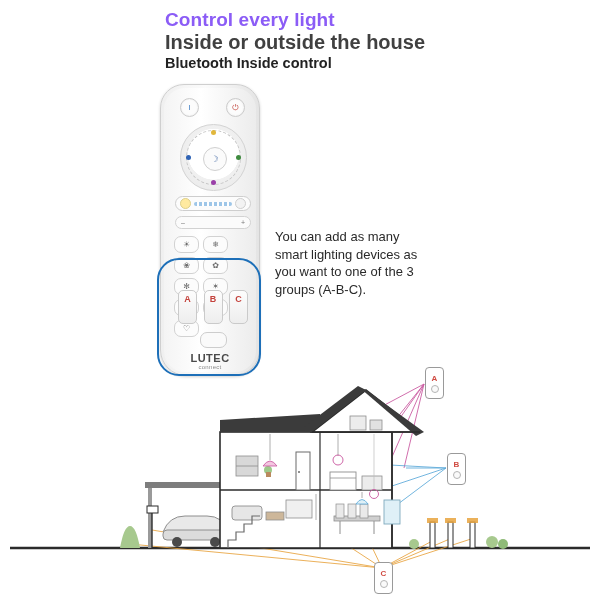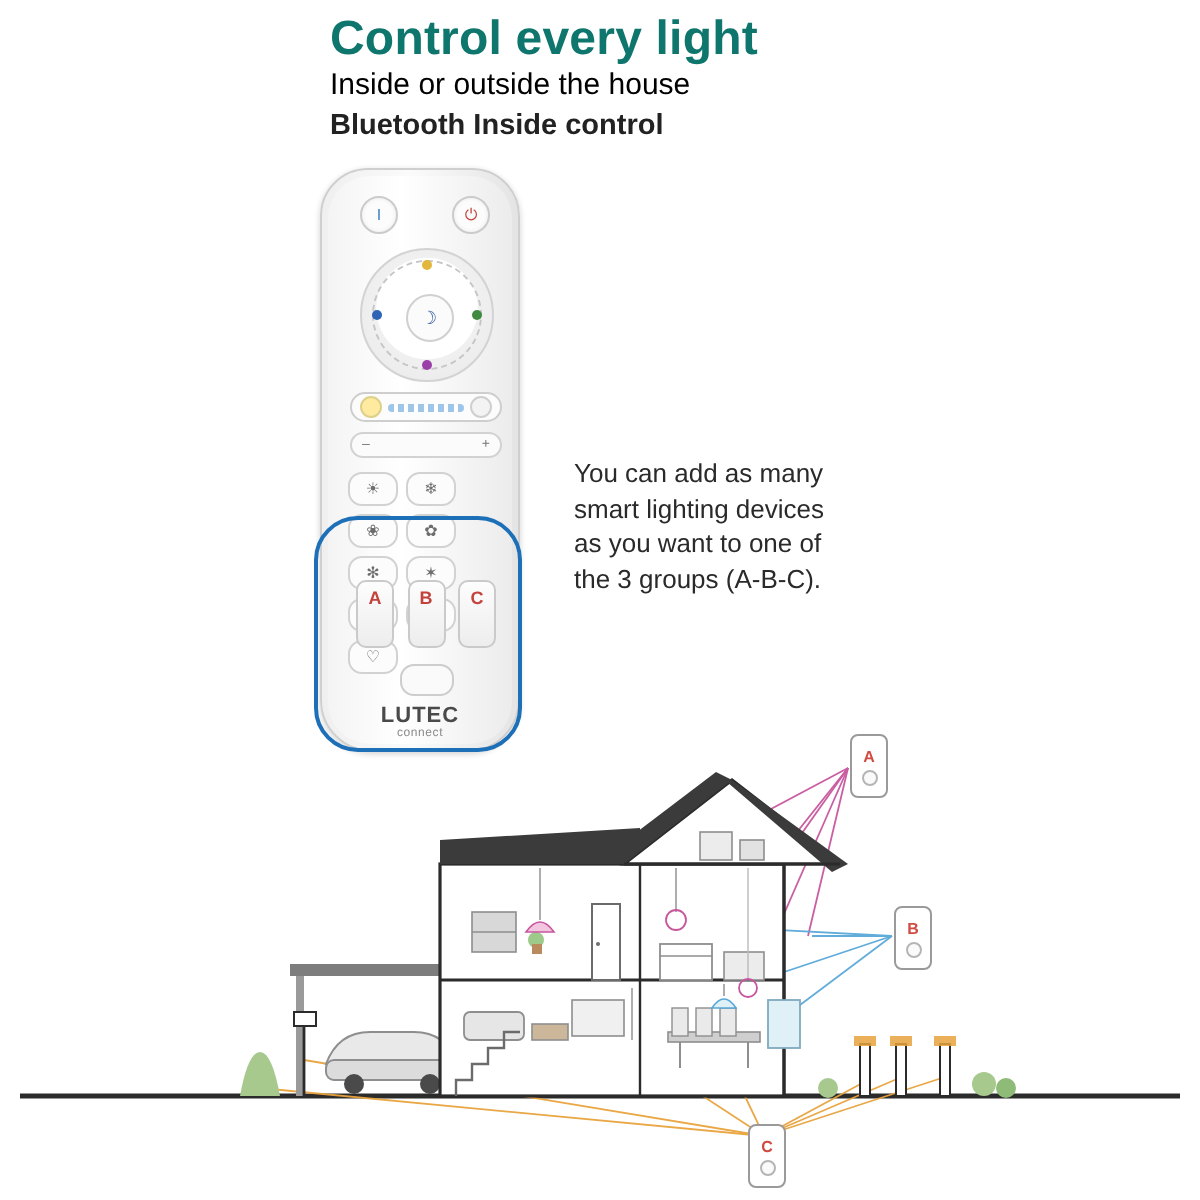--- a/index.html
+++ b/index.html
@@ -16,30 +16,30 @@
   }
 
   
   .headings {
     position: absolute;
     left: 165px;
     top: 8px;
     width: 420px;
   }
   .h-main {
-    font-size: 24px;
+    font-size: 19px;
     font-weight: bold;
-    color: #0f766e;
+    color: #8b5cf6;
     letter-spacing: 0.1px;
     line-height: 24px;
   }
   .h-sub {
-    font-size: 15px;
-    font-weight: normal;
-    color: #000000;
+    font-size: 20px;
+    font-weight: bold;
+    color: #404040;
     line-height: 21px;
   }
   .h-sub2 {
     font-size: 14.5px;
     font-weight: bold;
     color: #222222;
     line-height: 21px;
   }
 
   
@@ -256,21 +256,21 @@
   
   .copy {
     position: absolute;
     left: 275px;
     top: 228px;
     width: 145px;
     font-size: 13px;
     line-height: 17.5px;
     color: #2a2a2a;
   }
-  .copy p { margin: 0 0 14px 12px; }
+  .copy p { margin: 0 0 14px 0; }
 
   
   .scene {
     position: absolute;
     left: 0;
     top: 372px;
     width: 600px;
     height: 228px;
   }
 

